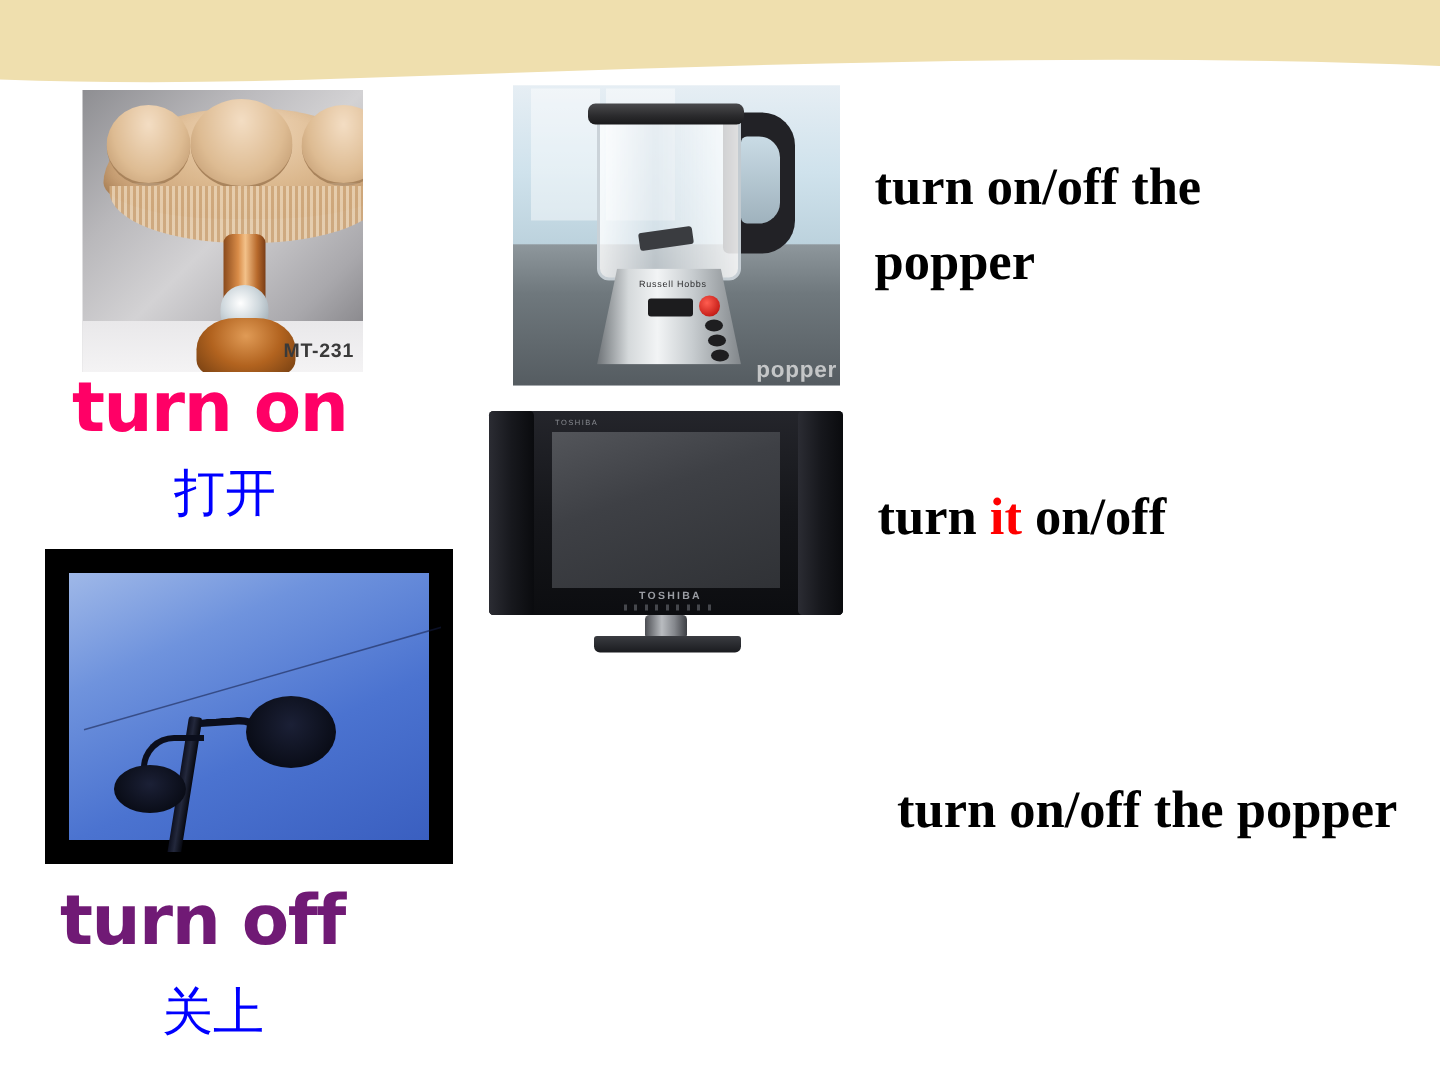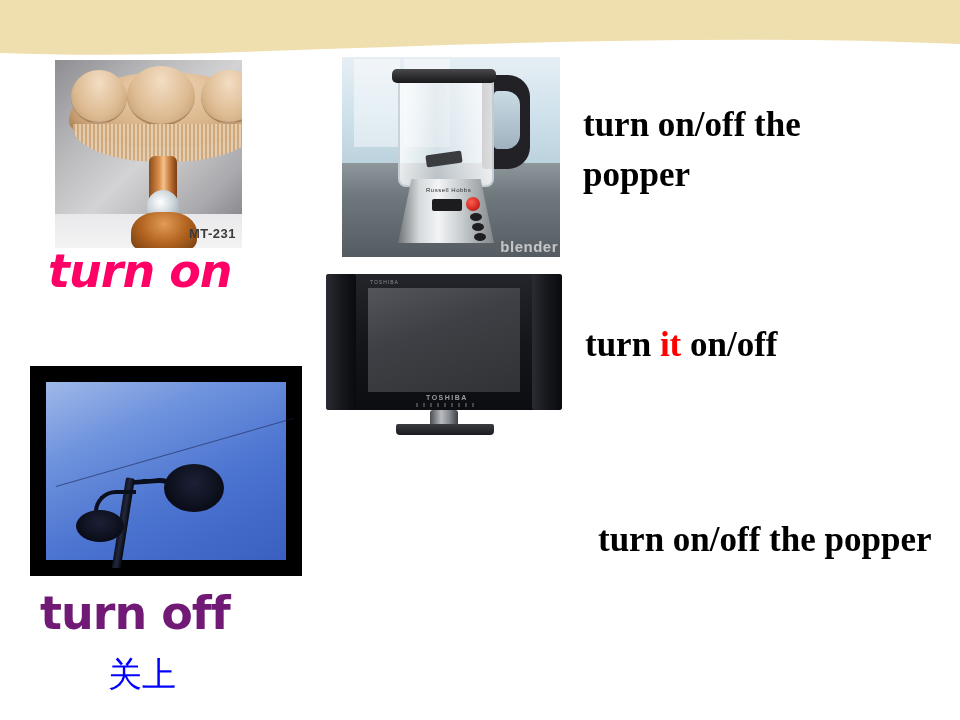--- a/index.html
+++ b/index.html
@@ -379,21 +379,21 @@
   }
   .cap-serif {
     position: absolute;
     font-family: "Liberation Serif", "DejaVu Serif", serif;
     font-weight: bold;
     font-size: 35px;
     color: #000000;
     line-height: 1.42;
   }
 
-  #turn-on-label  { left: 48px;  top: 244px; font-style: italic; }
+  #turn-on-label  { left: 48px;  top: 244px; }
   #turn-on-cn     { left: 116px; top: 306px; }
   #turn-off-label { left: 40px;  top: 586px; }
   #turn-off-cn    { left: 108px; top: 652px; }
 
   #blender-caption { left: 583px; top: 100px; width: 330px; }
   #it-caption      { left: 585px; top: 320px; width: 330px; }
   #popper-caption  { left: 598px; top: 515px; width: 340px; }
 </style>
 </head>
 <body>
@@ -430,21 +430,21 @@
     <div class="bl-jar"></div>
     <div class="bl-blade"></div>
     <div class="bl-lid"></div>
     <div class="bl-body"></div>
     <div class="bl-brand">Russell Hobbs</div>
     <div class="bl-panel"></div>
     <div class="bl-knob"></div>
     <div class="bl-btn" style="left:128px; top:156px;"></div>
     <div class="bl-btn" style="left:130px; top:166px;"></div>
     <div class="bl-btn" style="left:132px; top:176px;"></div>
-    <div class="bl-watermark">blender</div>
+    <div class="bl-watermark">popper</div>
   </div>
 
   <div class="pic tv-photo">
     <div class="tv-bezel"></div>
     <div class="tv-speaker left"></div>
     <div class="tv-speaker right"></div>
     <div class="tv-screen"></div>
     <div class="tv-logo">TOSHIBA</div>
     <div class="tv-brand">TOSHIBA</div>
     <div class="tv-btns"></div>
@@ -458,20 +458,21 @@
       <div class="street-pole"></div>
       <div class="street-arm-a"></div>
       <div class="street-arm-b"></div>
       <div class="street-head big"></div>
       <div class="street-head small"></div>
     </div>
   </div>
 
 
   <div class="cap-en-big" id="turn-on-label" style="color:#FF0066">turn on</div>
+  <div class="cap-cn" id="turn-on-cn" style="color:#0000FF">打开</div>
 
   <div class="cap-en-big" id="turn-off-label" style="color:#701a75">turn off</div>
   <div class="cap-cn" id="turn-off-cn" style="color:#0000FF">关上</div>
 
   <div class="cap-serif" id="blender-caption">turn on/off the popper</div>
 
   <div class="cap-serif" id="it-caption">
     <span>turn </span><span style="color:#FF0000">it</span><span>  on/off</span>
   </div>
 

